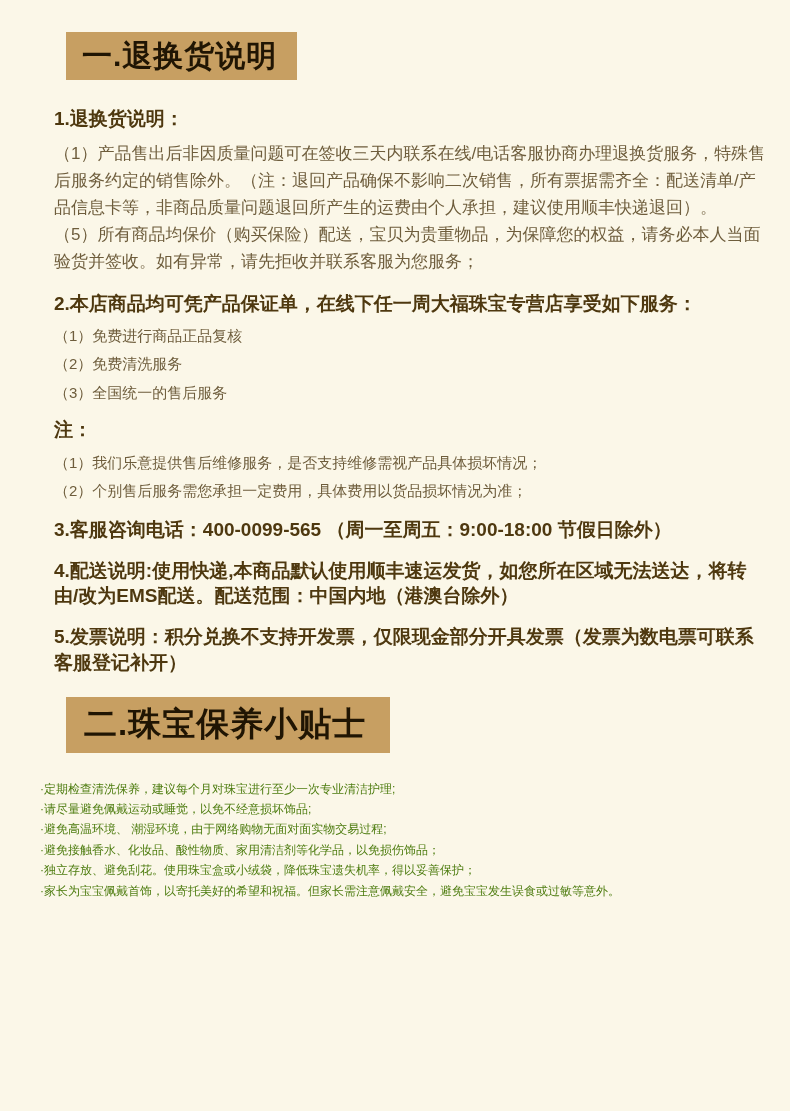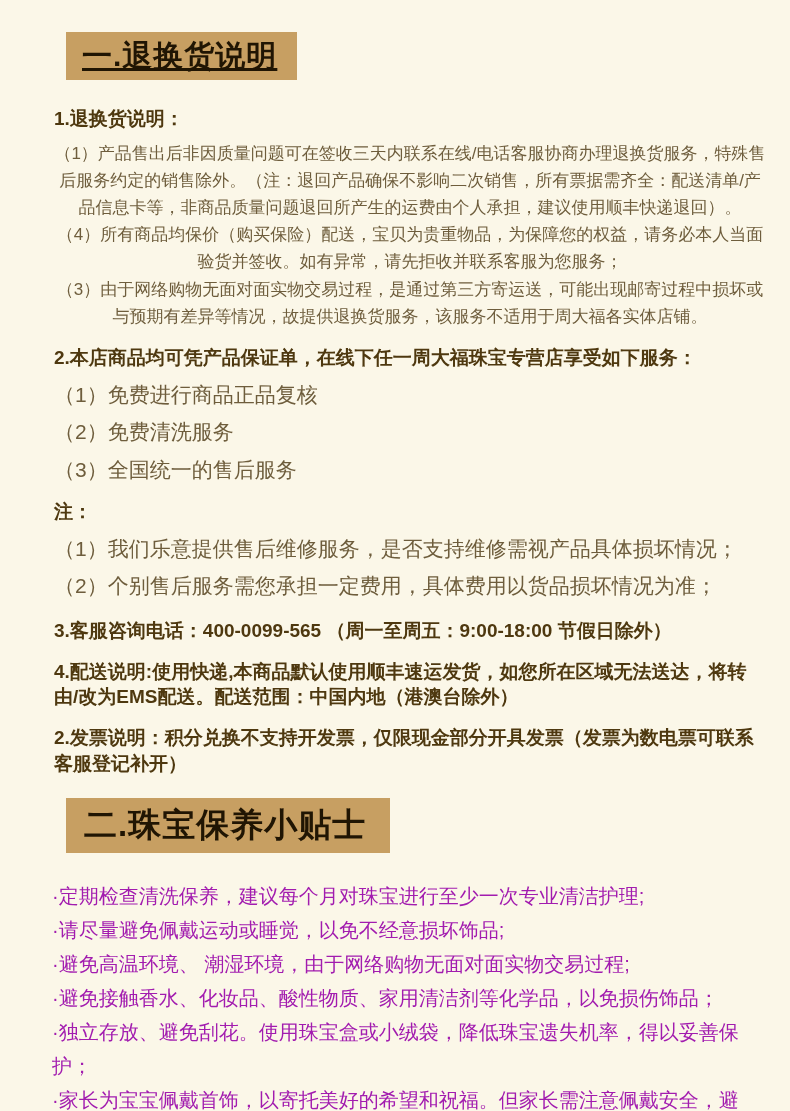--- a/index.html
+++ b/index.html
@@ -20,91 +20,88 @@
   .banner {
     display: inline-block;
     background: #c79f62;
     color: #201503;
     font-weight: bold;
     margin-left: 66px;
     padding: 7px 20px 8px 16px;
     letter-spacing: 1px;
     line-height: 1.1;
   }
-  .banner.first { font-size: 30px; text-decoration: underline; }
+  .banner.first { font-size: 30px; }
   .banner.second { font-size: 33px; padding: 9px 24px 10px 18px; }
   .content {
     padding: 22px 24px 0 54px;
   }
   .hd {
     font-size: 19px;
     font-weight: bold;
     color: #4e380f;
     line-height: 1.35;
     margin-top: 15px;
     margin-bottom: 8px;
   }
   .hd.tight { margin-top: 13px; }
   .body-p {
     font-size: 17px;
     color: #6e5d3c;
     line-height: 1.6;
     font-weight: 500;
-    text-align: center;
   }
   .svc {
-    font-size: 21px;
+    font-size: 15px;
     color: #6e5d3c;
     line-height: 1.55;
     margin: 5px 0;
     font-weight: 500;
   }
   .care-content {
     padding: 26px 44px 0 40px;
   }
   .tip {
-    font-size: 20px;
-    color: #a21caf;
+    font-size: 12px;
+    color: #4d7c0f;
     line-height: 1.7;
     font-weight: 500;
-    margin-left: 12px;
   }
   .care-banner-wrap { margin-top: 22px; }
 </style>
 </head>
 <body>
 
 <div class="page">
 
   
   <div class="banner first">一.退换货说明</div>
 
   <div class="content">
     <div class="hd" style="margin-top:4px;">1.退换货说明：</div>
 
     <p class="body-p">（1）产品售出后非因质量问题可在签收三天内联系在线/电话客服协商办理退换货服务，特殊售后服务约定的销售除外。（注：退回产品确保不影响二次销售，所有票据需齐全：配送清单/产品信息卡等，非商品质量问题退回所产生的运费由个人承担，建议使用顺丰快递退回）。</p>
-    <p class="body-p">（4）所有商品均保价（购买保险）配送，宝贝为贵重物品，为保障您的权益，请务必本人当面验货并签收。如有异常，请先拒收并联系客服为您服务；</p>
-    <p class="body-p">（3）由于网络购物无面对面实物交易过程，是通过第三方寄运送，可能出现邮寄过程中损坏或与预期有差异等情况，故提供退换货服务，该服务不适用于周大福各实体店铺。</p>
+    <p class="body-p">（5）所有商品均保价（购买保险）配送，宝贝为贵重物品，为保障您的权益，请务必本人当面验货并签收。如有异常，请先拒收并联系客服为您服务；</p>
 
     <div class="hd">2.本店商品均可凭产品保证单，在线下任一周大福珠宝专营店享受如下服务：</div>
 
     <p class="svc">（1）免费进行商品正品复核</p>
     <p class="svc">（2）免费清洗服务</p>
     <p class="svc">（3）全国统一的售后服务</p>
 
     <div class="hd tight">注：</div>
 
     <p class="svc">（1）我们乐意提供售后维修服务，是否支持维修需视产品具体损坏情况；</p>
     <p class="svc">（2）个别售后服务需您承担一定费用，具体费用以货品损坏情况为准；</p>
 
     <div class="hd">3.客服咨询电话：400-0099-565 （周一至周五：9:00-18:00 节假日除外）</div>
 
     <div class="hd">4.配送说明:使用快递,本商品默认使用顺丰速运发货，如您所在区域无法送达，将转由/改为EMS配送。配送范围：中国内地（港澳台除外）</div>
 
-    <div class="hd">2.发票说明：积分兑换不支持开发票，仅限现金部分开具发票（发票为数电票可联系客服登记补开）</div>
+    <div class="hd">5.发票说明：积分兑换不支持开发票，仅限现金部分开具发票（发票为数电票可联系客服登记补开）</div>
   </div>
 
   
   <div class="care-banner-wrap">
     <div class="banner second">二.珠宝保养小贴士</div>
   </div>
 
   <div class="care-content">
     <p class="tip">·定期检查清洗保养，建议每个月对珠宝进行至少一次专业清洁护理;</p>
     <p class="tip">·请尽量避免佩戴运动或睡觉，以免不经意损坏饰品;</p>

